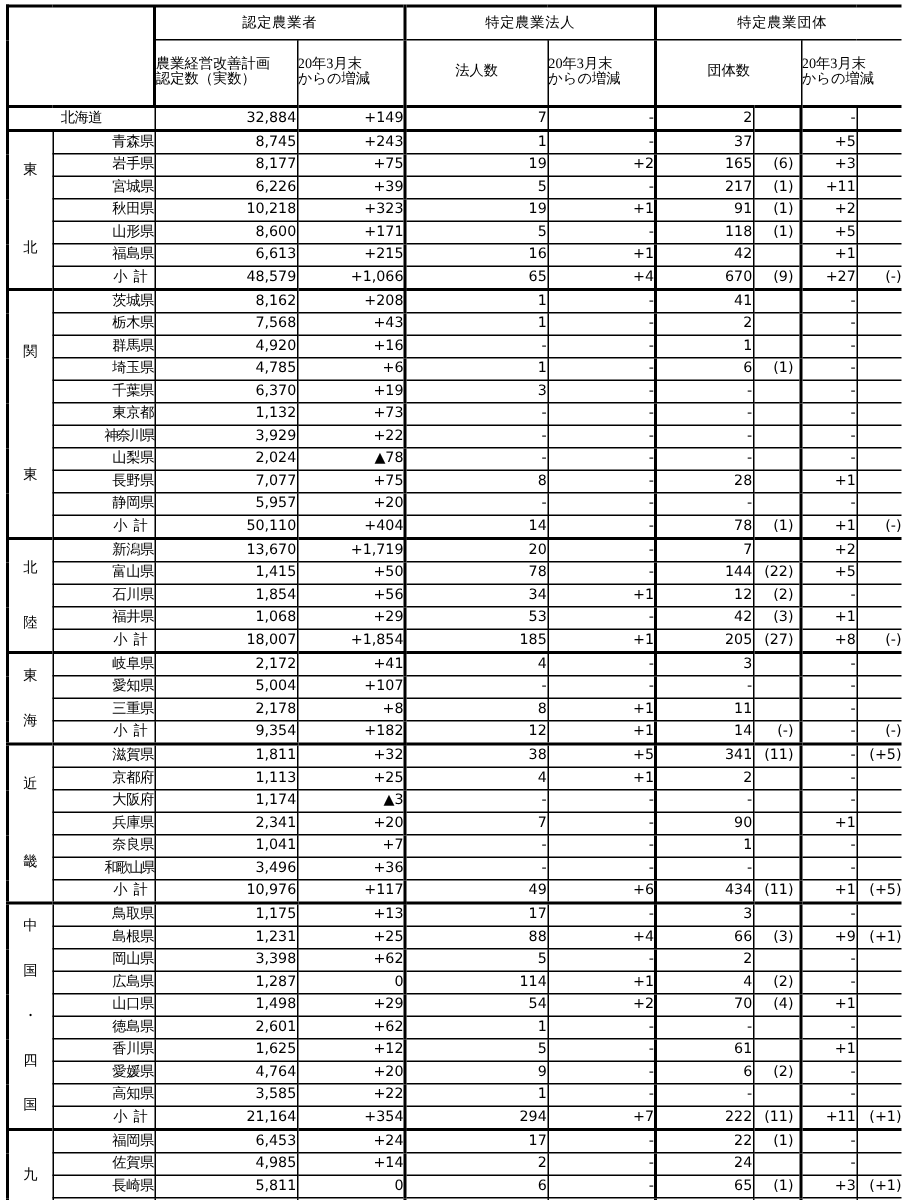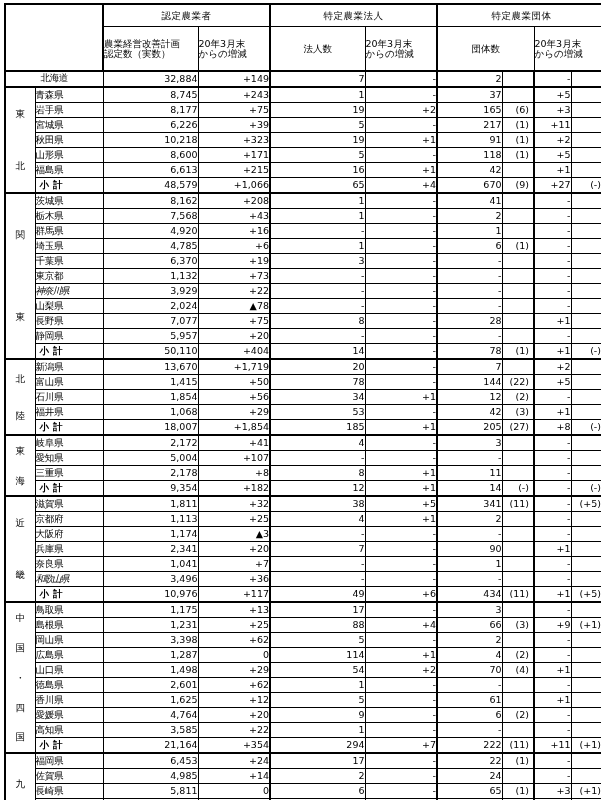--- a/index.html
+++ b/index.html
@@ -62,45 +62,46 @@
     text-align: center;
     font-size: 11px;
     letter-spacing: 0.5px;
   }
   .hdr-sub {
     height: 43px;
     text-align: center;
     font-size: 9.5px;
     padding: 2px 3px;
     line-height: 1.2;
+    font-family: Liberation Serif, serif;
   }
   .hdr-sub.left-al {
     text-align: left;
   }
   .hdr-blank {
     border-bottom: none !important;
   }
   .hdr-corner {
     border-right: 2px solid #000 !important;
   }
 
   
   .grp-l { border-left: 2px solid #000 !important; }
   .grp-r { border-right: 2px solid #000 !important; }
 
   
   tr.datarow td { height: 14px; }
 
   .pref {
-    text-align: left;
+    text-align: right;
     font-size: 10px;
     padding: 0 2px;
     letter-spacing: -0.3px;
   }
-  .pref.wide { letter-spacing: -1.3px; font-size: 9.5px; font-style: italic; }
+  .pref.wide { letter-spacing: -1.3px; font-size: 9.5px; }
 
   .num {
     text-align: right;
     padding: 0 5px 0 2px;
     font-size: 10px;
     font-family: "DejaVu Sans", "Liberation Sans", sans-serif;
   }
   .num.paren {
     text-align: right;
     padding: 0 4px 0 0;
@@ -119,21 +120,21 @@
     flex-direction: column;
     align-items: center;
     justify-content: space-around;
     height: 100%;
     line-height: 1;
   }
   .region .vstack span { display: block; }
 
   
   tr.subtotal td { height: 14px; }
-  tr.subtotal .pref { letter-spacing: 4px; padding-left: 4px; font-weight: bold; }
+  tr.subtotal .pref { letter-spacing: 4px; padding-left: 4px; }
 
   
   tr.blockend > td { border-bottom: 2px solid #000 !important; }
   tr.blockstart > td { border-top: 2px solid #000 !important; }
 
   
   .single-label {
     text-align: center;
     font-size: 10px;
     letter-spacing: -0.3px;

